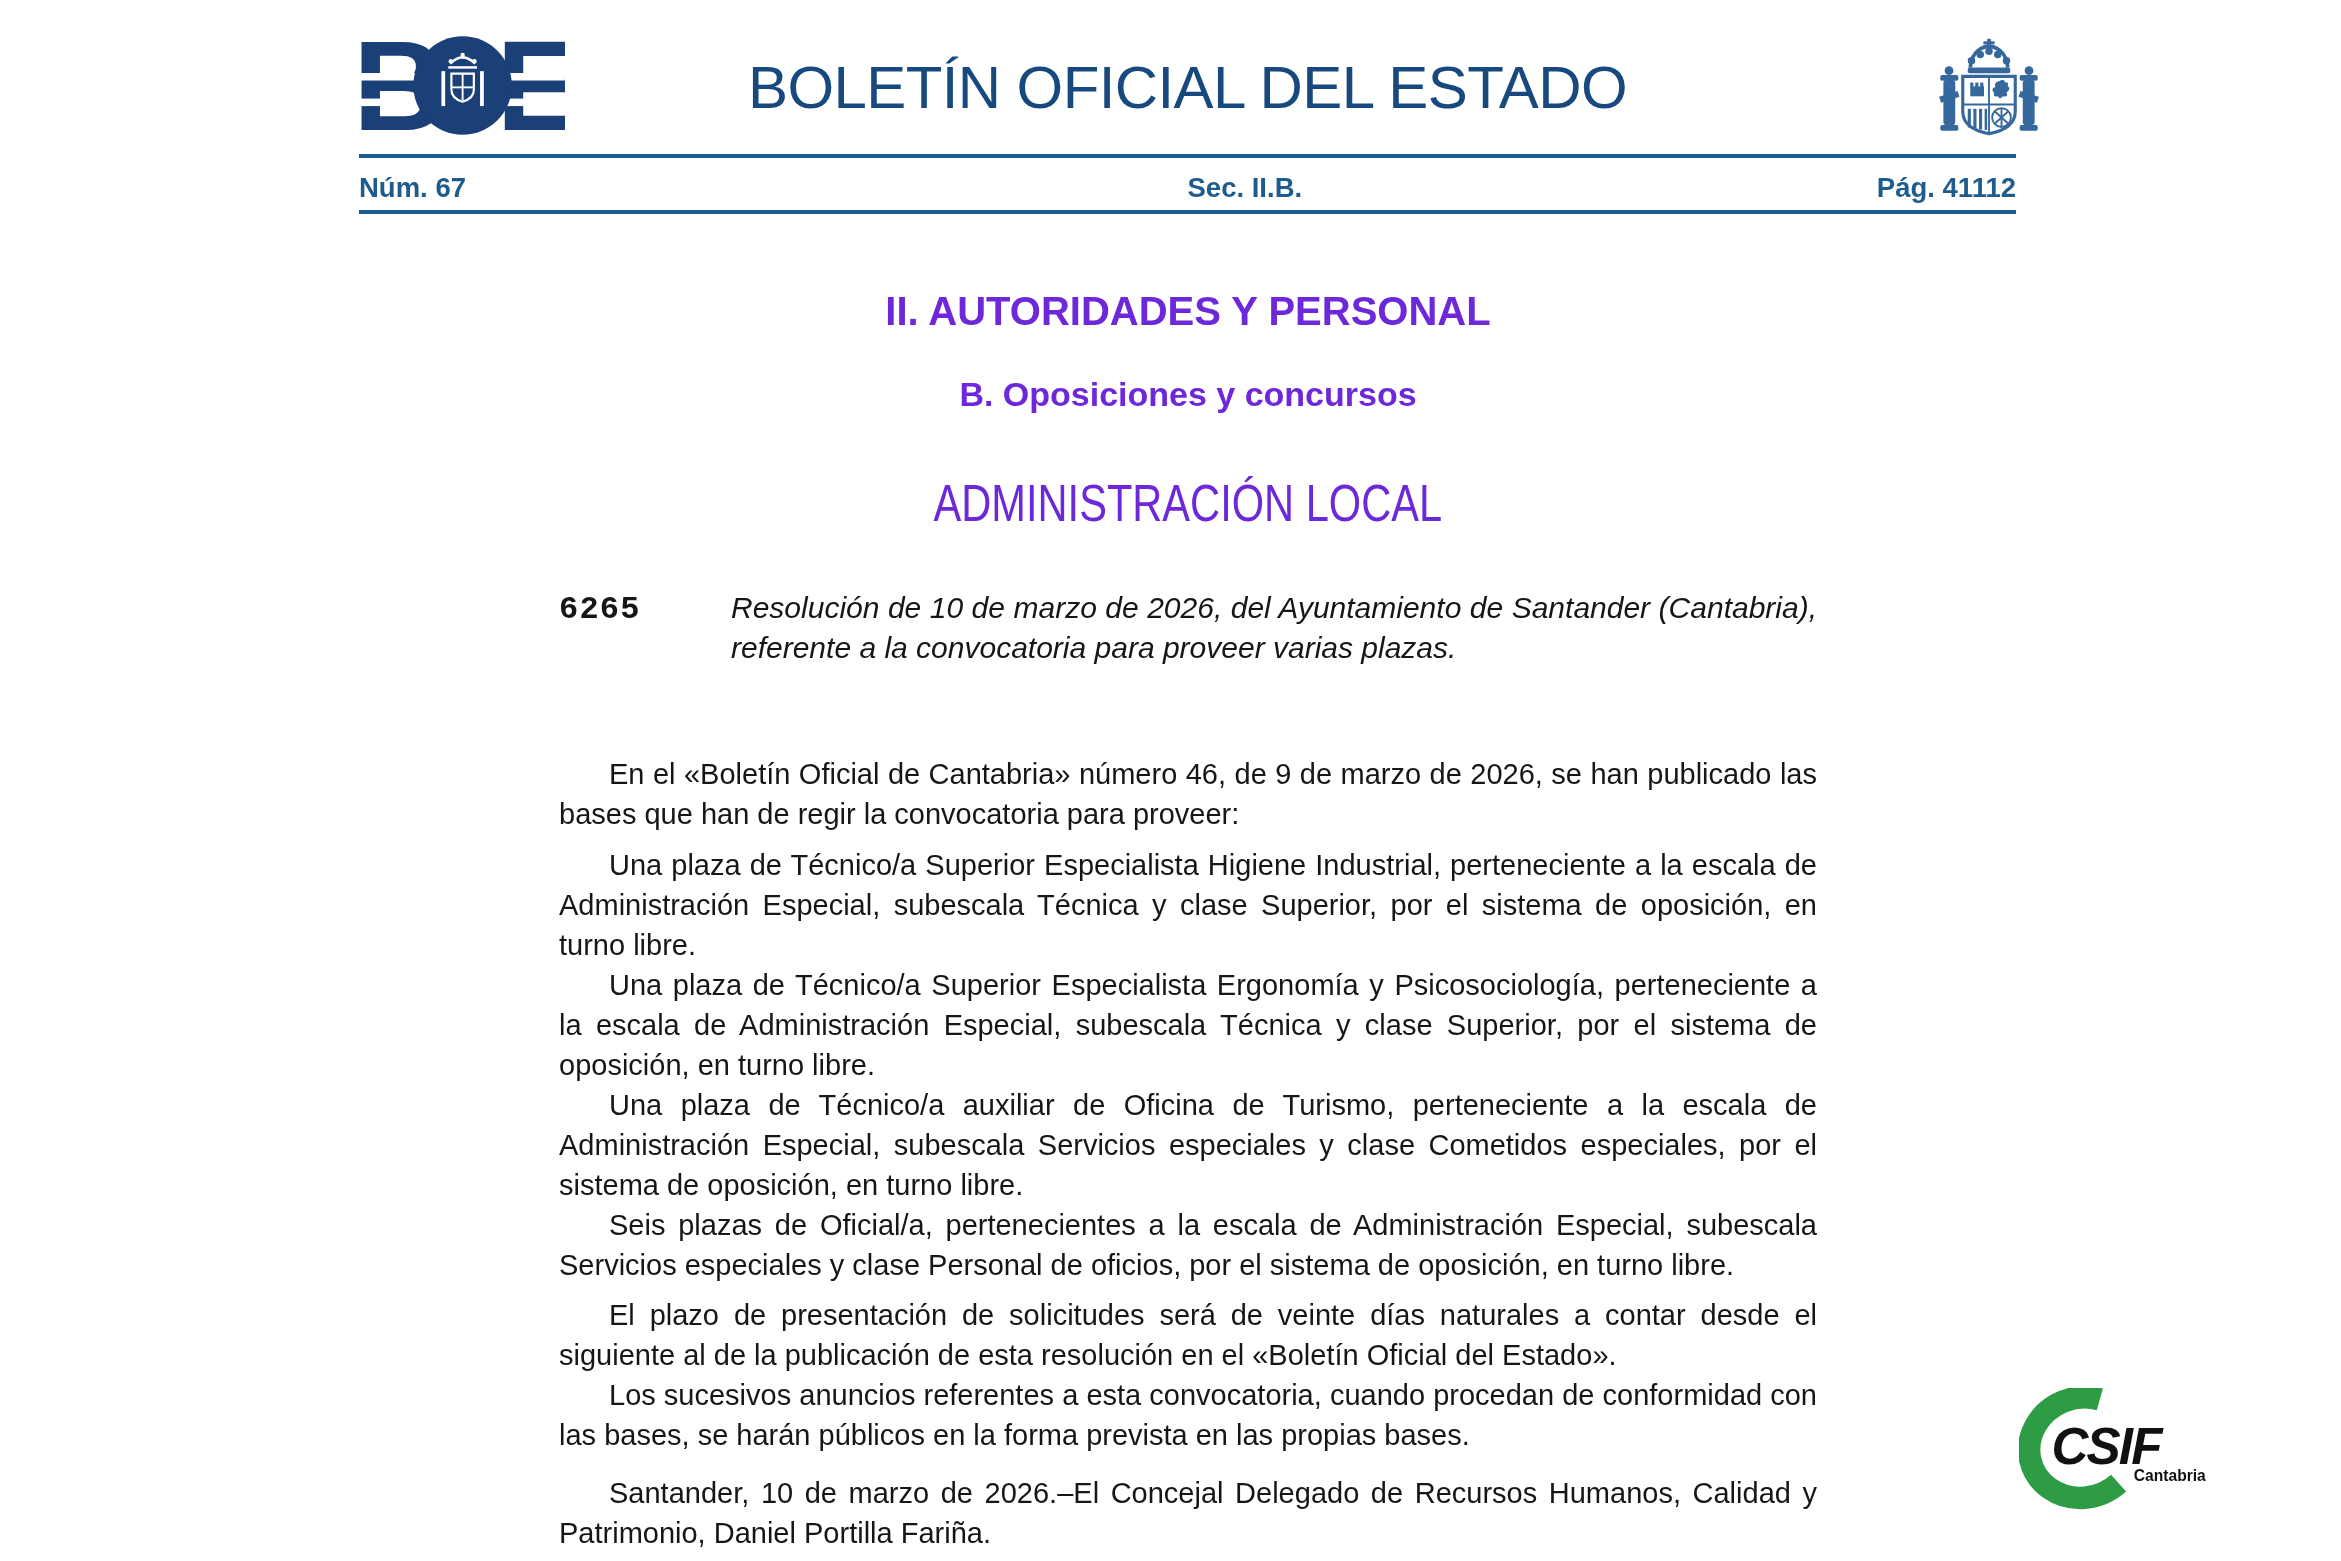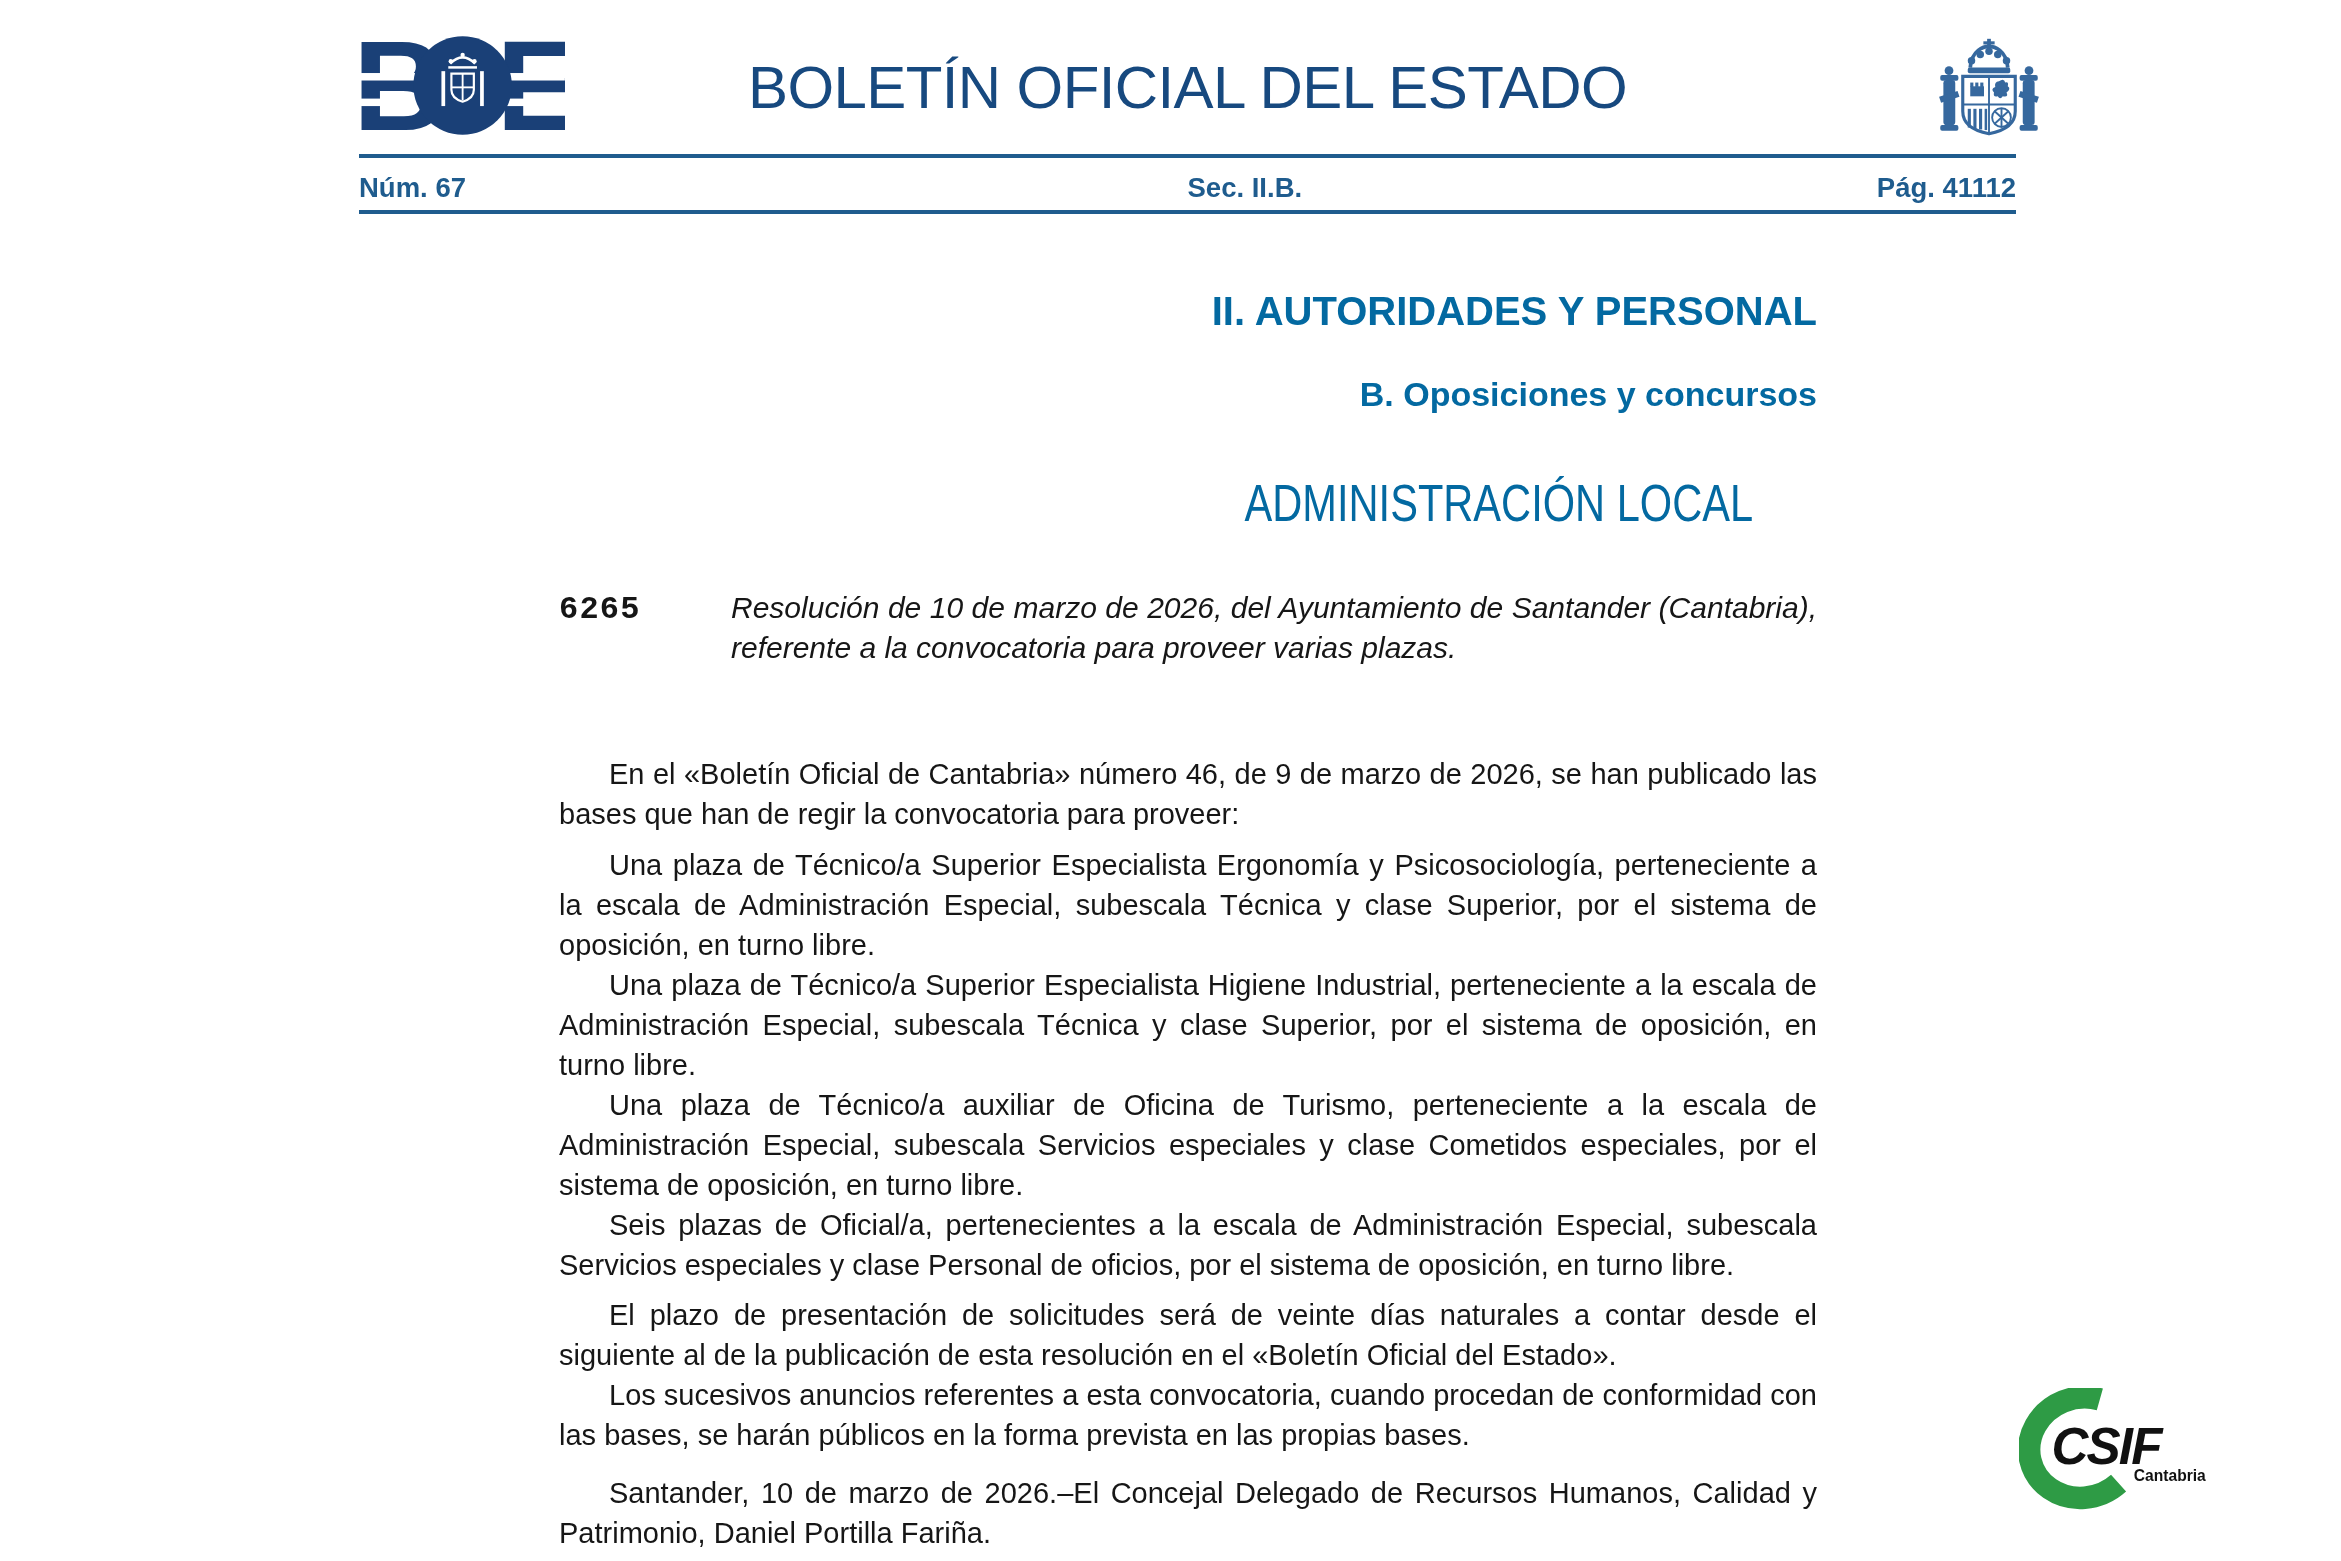--- a/index.html
+++ b/index.html
@@ -29,22 +29,22 @@
   #header-row{
     position:absolute;left:359px;top:170px;width:1657px;
     display:flex;align-items:baseline;
     font-weight:bold;font-size:27.5px;line-height:35px;color:var(--hdr);
   }
   #header-row .third{flex:1;}
   #hr-center{text-align:center;}
   #hr-right{display:flex;justify-content:space-between;gap:32px;}
   
   .center-heading{
-    position:absolute;left:559px;width:1258px;text-align:right;
-    color:#0369a1;white-space:nowrap;
+    position:absolute;left:559px;width:1258px;text-align:center;
+    color:#6d28d9;white-space:nowrap;
   }
   #part-heading{top:289px;font-size:40px;font-weight:bold;}
   #subpart-heading{top:375px;font-size:34px;font-weight:bold;}
   #category-heading{top:473px;font-size:52px;font-weight:400;letter-spacing:0;}
   #category-heading .squeeze{display:inline-block;transform:scaleX(0.8);transform-origin:center;}
   
   #article-head{position:absolute;left:559px;top:588px;width:1258px;display:flex;}
   #article-number{width:172px;font-size:32px;font-weight:bold;letter-spacing:1.2px;padding-top:2.5px;font-family:Liberation Mono, monospace;}
   #article-summary{
     flex:1;font-size:30px;font-style:italic;line-height:40px;text-align:justify;
@@ -153,22 +153,22 @@
     <span class="squeeze">ADMINISTRACIÓN LOCAL</span>
   </div>
 
   <div id="article-head">
     <div id="article-number">6265</div>
     <div id="article-summary">Resolución de 10 de marzo de 2026, del Ayuntamiento de Santander (Cantabria), referente a la convocatoria para proveer varias plazas.</div>
   </div>
 
   <div id="body-text">
     <p class="gap-a">En el «Boletín Oficial de Cantabria» número 46, de 9 de marzo de 2026, se han publicado las bases que han de regir la convocatoria para proveer:</p>
+    <p>Una plaza de Técnico/a Superior Especialista Higiene Industrial, perteneciente a la escala de Administración Especial, subescala Técnica y clase Superior, por el sistema de oposición, en turno libre.</p>
     <p>Una plaza de Técnico/a Superior Especialista Ergonomía y Psicosociología, perteneciente a la escala de Administración Especial, subescala Técnica y clase Superior, por el sistema de oposición, en turno libre.</p>
-    <p>Una plaza de Técnico/a Superior Especialista Higiene Industrial, perteneciente a la escala de Administración Especial, subescala Técnica y clase Superior, por el sistema de oposición, en turno libre.</p>
     <p>Una plaza de Técnico/a auxiliar de Oficina de Turismo, perteneciente a la escala de Administración Especial, subescala Servicios especiales y clase Cometidos especiales, por el sistema de oposición, en turno libre.</p>
     <p class="gap-b">Seis plazas de Oficial/a, pertenecientes a la escala de Administración Especial, subescala Servicios especiales y clase Personal de oficios, por el sistema de oposición, en turno libre.</p>
     <p>El plazo de presentación de solicitudes será de veinte días naturales a contar desde el siguiente al de la publicación de esta resolución en el «Boletín Oficial del Estado».</p>
     <p class="gap-c">Los sucesivos anuncios referentes a esta convocatoria, cuando procedan de conformidad con las bases, se harán públicos en la forma prevista en las propias bases.</p>
     <p>Santander, 10 de marzo de 2026.–El Concejal Delegado de Recursos Humanos, Calidad y Patrimonio, Daniel Portilla Fariña.</p>
   </div>
 
   <svg id="csif-watermark" viewBox="0 0 330 200" xmlns="http://www.w3.org/2000/svg">
     <g transform="rotate(-18 103 95)">
       <path d="M152,30 A86,80 0 1 0 139,167" fill="none" stroke="#2e9b45" stroke-width="36" stroke-linecap="butt"></path>

